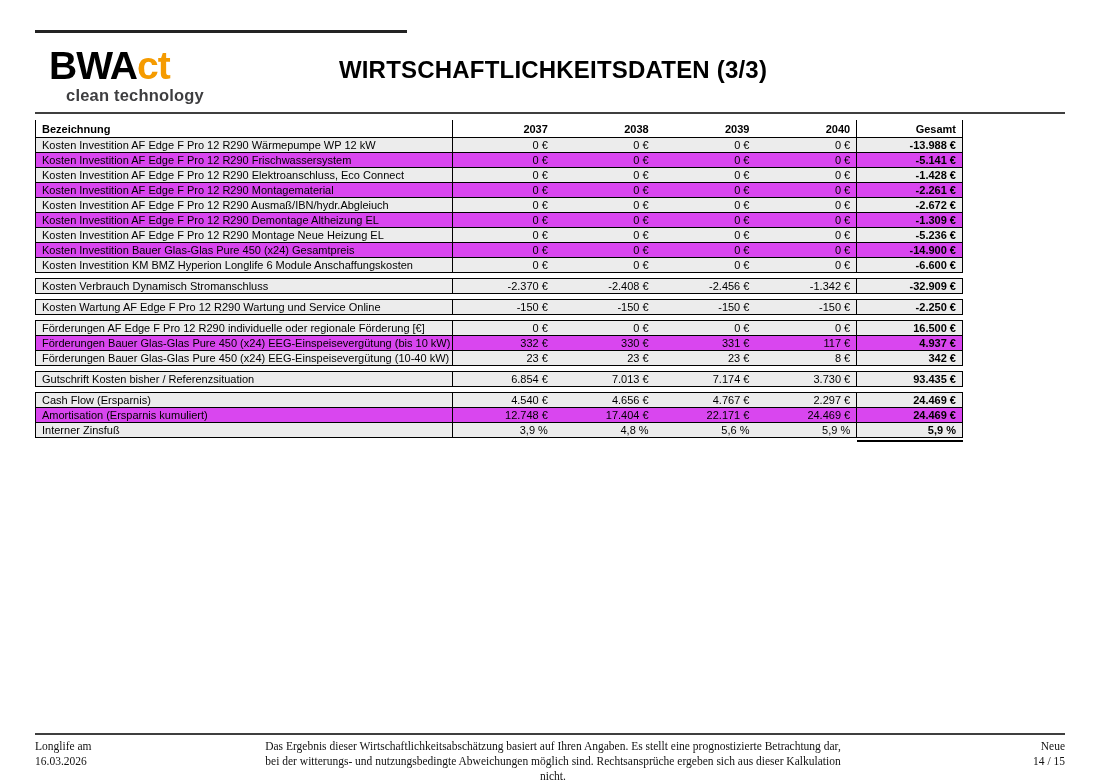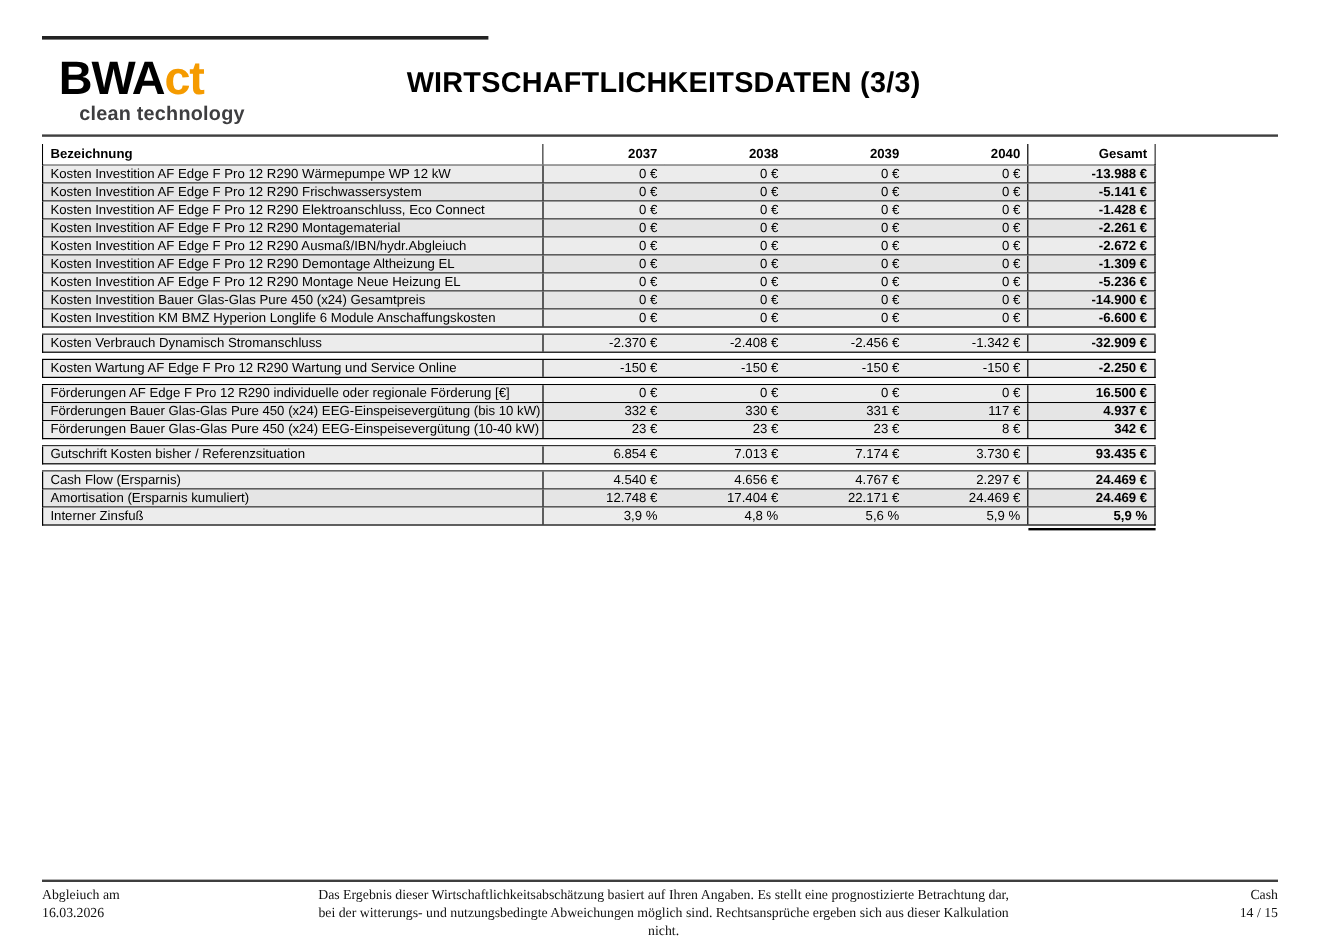--- a/index.html
+++ b/index.html
@@ -21,21 +21,21 @@
 
   
   .table-wrap{position:absolute;left:35px;top:120px;width:928px;font-size:11px;}
   .thead{display:flex;height:18px;line-height:18px;font-weight:bold;
          border-left:1px solid #000;border-right:1px solid #000;border-bottom:1.5px solid #000;
          box-sizing:border-box;}
   .tgroup{border-top:1px solid #000;}
   .tgroup.first{border-top:none;}
   .tgroup + .tgroup{margin-top:5px;}
   .trow{display:flex;height:15px;line-height:15px;border-bottom:1px solid #000;
-        border-left:1px solid #000;border-right:1px solid #000;box-sizing:border-box;background:#e5e5e5;}
+        border-left:1px solid #000;border-right:1px solid #000;box-sizing:border-box;background:#d946ef;}
   .trow.shade{background:#ececec;}
   .thead .cell{background:#fff;}
   .cell{box-sizing:border-box;overflow:hidden;white-space:nowrap;}
   .cell.label{width:418px;padding-left:6px;text-align:left;border-right:1px solid #000;}
   .cell.year{width:101px;padding-right:6px;text-align:right;}
   .cell.gesamt{width:106px;padding-right:6px;text-align:right;font-weight:bold;border-left:1px solid #000;}
   .thead .cell.label{border-right:1px solid #000;}
   .dbl-underline{margin-top:2px;margin-left:822px;width:106px;height:1.5px;background:#000;}
 
   
@@ -228,26 +228,26 @@
           </div>
         </div>
       </div>
     <div class="dbl-underline"></div>
   </div>
 
   <div class="rule rule-bottom"></div>
 
   <div class="footer">
     <div class="footer-left">
-      <div>Abgleiuch am</div>
+      <div>Longlife am</div>
       <div>16.03.2026</div>
     </div>
     <div class="footer-center">
       <div>Das Ergebnis dieser Wirtschaftlichkeitsabschätzung basiert auf Ihren Angaben. Es stellt eine prognostizierte Betrachtung dar,</div>
       <div>bei der witterungs- und nutzungsbedingte Abweichungen möglich sind. Rechtsansprüche ergeben sich aus dieser Kalkulation nicht.</div>
     </div>
     <div class="footer-right">
-      <div>Cash</div>
+      <div>Neue</div>
       <div>14 / 15</div>
     </div>
   </div>
 
 </div>
 
 </body></html>

